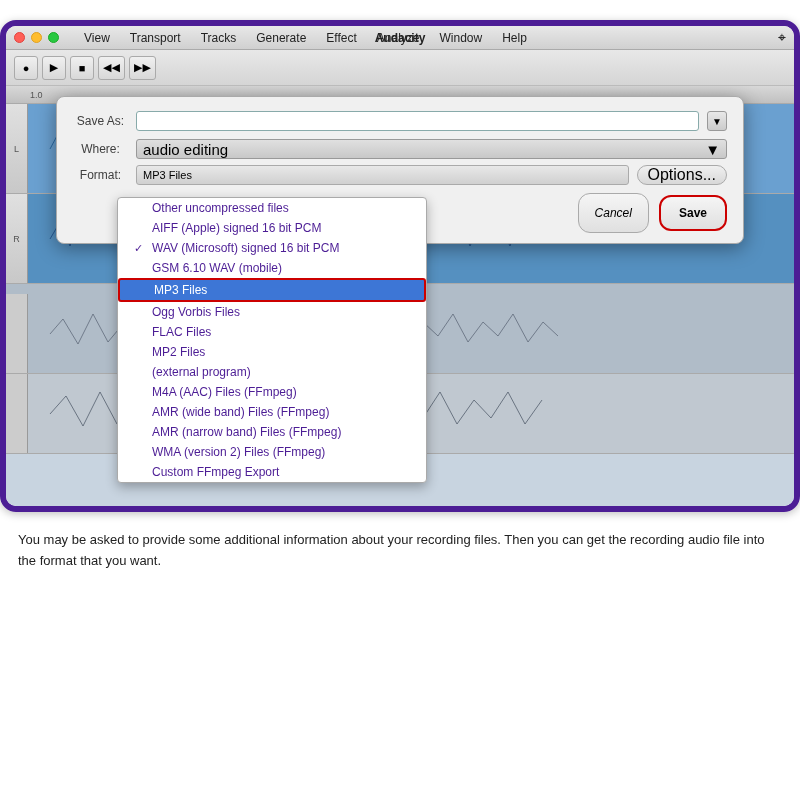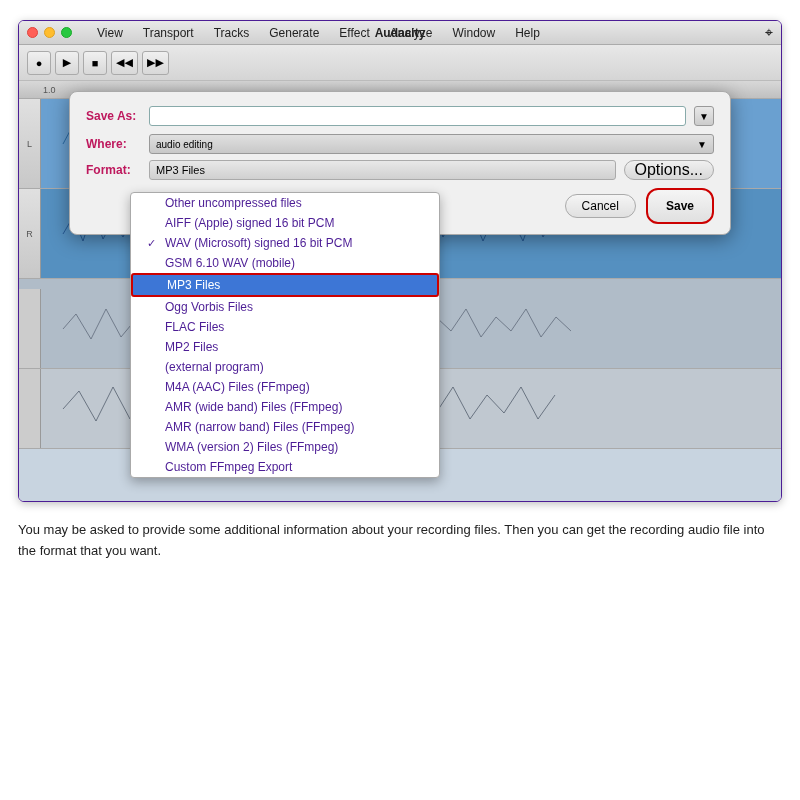--- a/index.html
+++ b/index.html
@@ -16,23 +16,23 @@
     .screenshot-area {
       width: 800px;
       background: #fff;
     }
 
     
     .top-pad { height: 20px; background: #fff; }
 
     
     .audacity-window {
-      margin: 0 18px;
-      border: 1px solid #4c1d95;
-      border-radius: 6px;
+      margin: 0 0;
+      border: 6px solid #4c1d95;
+      border-radius: 16px;
       overflow: hidden;
       box-shadow: 0 2px 8px rgba(0,0,0,0.25);
     }
 
     
     .menu-bar {
       background: linear-gradient(to bottom, #e8e8e8, #d0d0d0);
       border-bottom: 1px solid #aaa;
       display: flex;
       align-items: center;
@@ -113,24 +113,23 @@
 
     .dialog-row {
       display: flex;
       align-items: center;
       margin-bottom: 8px;
       gap: 8px;
     }
 
     .dialog-label {
       font-size: 12px;
-      color: #be185d;
+      color: #404040;
       min-width: 55px;
-      text-align: left;
-      font-weight: bold;
+      text-align: center;
     }
 
     .dialog-input {
       flex: 1;
       height: 20px;
       background: #fff;
       border: 1px solid #8aa;
       border-radius: 3px;
       font-size: 12px;
       padding: 0 4px;
@@ -159,21 +158,21 @@
     .where-dropdown {
       flex: 1;
       height: 20px;
       background: linear-gradient(to bottom, #e0e0e0, #c8c8c8);
       border: 1px solid #999;
       border-radius: 3px;
       display: flex;
       align-items: center;
       justify-content: space-between;
       padding: 0 6px;
-      font-size: 10px;
+      font-size: 15px;
       cursor: pointer;
     }
 
     .format-row {
       display: flex;
       align-items: center;
       gap: 8px;
       margin-bottom: 4px;
     }
 
@@ -225,27 +224,28 @@
     
     .dialog-buttons {
       display: flex;
       justify-content: flex-end;
       gap: 10px;
       margin-top: 8px;
       align-items: center;
     }
 
     .cancel-btn {
-      height: 24px;
+      height: 40px;
       padding: 0 16px;
       background: linear-gradient(to bottom, #f5f5f5, #e0e0e0);
       border: 1px solid #aaa;
       border-radius: 12px;
       font-size: 12px;
       cursor: pointer;
+      font-style: italic;
     }
 
     .save-btn {
       height: 36px;
       padding: 0 18px;
       background: linear-gradient(to bottom, #f5f5f5, #e0e0e0);
       border: 2px solid #cc0000;
       border-radius: 12px;
       font-size: 12px;
       font-weight: bold;

